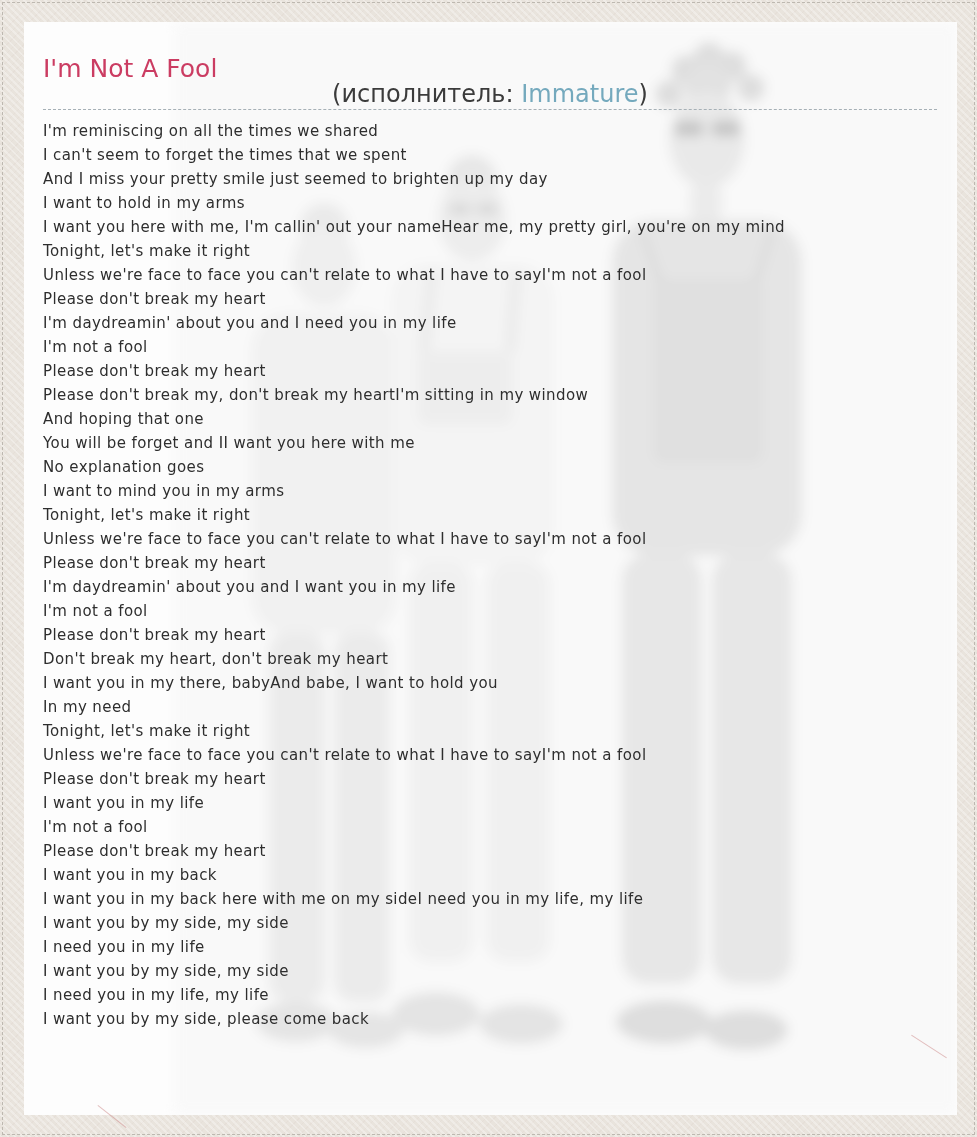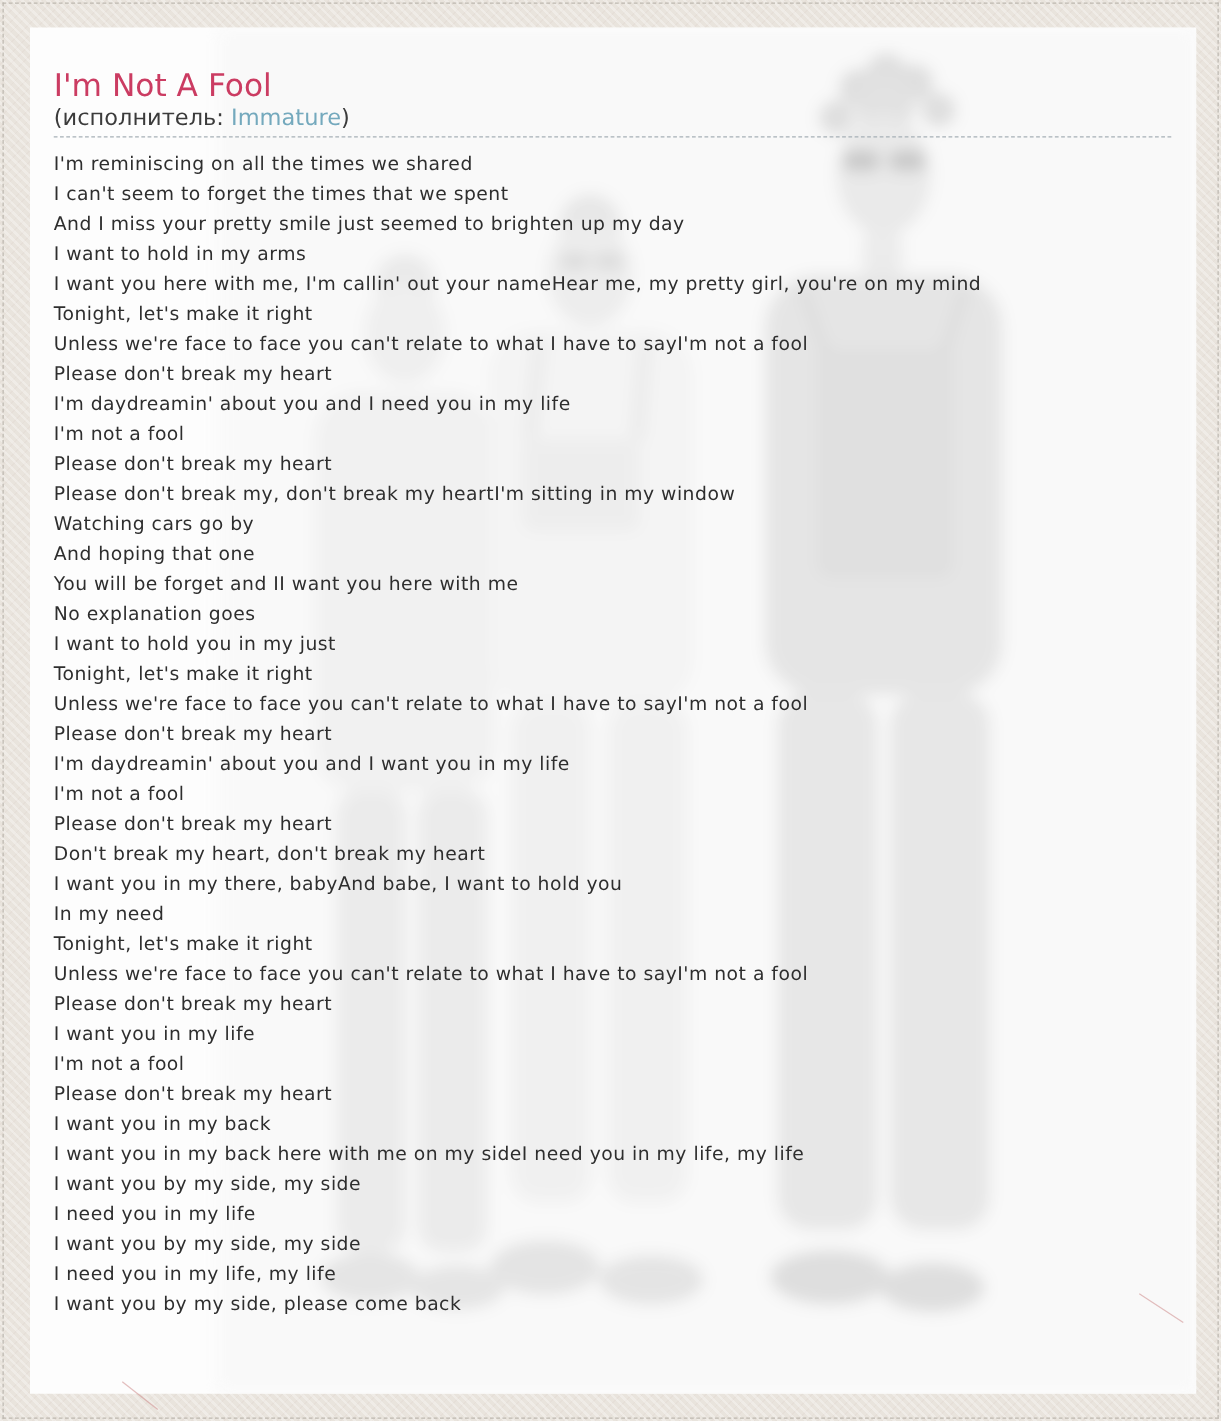--- a/index.html
+++ b/index.html
@@ -46,23 +46,24 @@
   }
   h1.title {
     margin: 0;
     font-size: 25px;
     line-height: 26px;
     font-weight: 400;
     color: var(--title, #cb3c62);
   }
   .artist {
     margin: 3px 0 0 0;
-    font-size: 18px;
+    font-size: 24px;
     line-height: 19px;
     color: #3b3b3b;
+    text-align: center;
   }
   .artist a {
     color: var(--artist-link, #74a9bd);
     text-decoration: none;
     cursor: pointer;
   }
   .lyrics {
     margin-top: 9px;
     font-size: 15px;
     line-height: 24px;
@@ -156,25 +157,24 @@
         <div class="lyric-line">And I miss your pretty smile just seemed to brighten up my day</div>
         <div class="lyric-line">I want to hold in my arms</div>
         <div class="lyric-line">I want you here with me, I'm callin' out your nameHear me, my pretty girl, you're on my mind</div>
         <div class="lyric-line">Tonight, let's make it right</div>
         <div class="lyric-line">Unless we're face to face you can't relate to what I have to sayI'm not a fool</div>
         <div class="lyric-line">Please don't break my heart</div>
         <div class="lyric-line">I'm daydreamin' about you and I need you in my life</div>
         <div class="lyric-line">I'm not a fool</div>
         <div class="lyric-line">Please don't break my heart</div>
         <div class="lyric-line">Please don't break my, don't break my heartI'm sitting in my window</div>
-        <div class="lyric-line">Watching cars go by</div>
         <div class="lyric-line">And hoping that one</div>
         <div class="lyric-line">You will be forget and II want you here with me</div>
         <div class="lyric-line">No explanation goes</div>
-        <div class="lyric-line">I want to hold you in my just</div>
+        <div class="lyric-line">I want to mind you in my arms</div>
         <div class="lyric-line">Tonight, let's make it right</div>
         <div class="lyric-line">Unless we're face to face you can't relate to what I have to sayI'm not a fool</div>
         <div class="lyric-line">Please don't break my heart</div>
         <div class="lyric-line">I'm daydreamin' about you and I want you in my life</div>
         <div class="lyric-line">I'm not a fool</div>
         <div class="lyric-line">Please don't break my heart</div>
         <div class="lyric-line">Don't break my heart, don't break my heart</div>
         <div class="lyric-line">I want you in my there, babyAnd babe, I want to hold you</div>
         <div class="lyric-line">In my need</div>
         <div class="lyric-line">Tonight, let's make it right</div>

